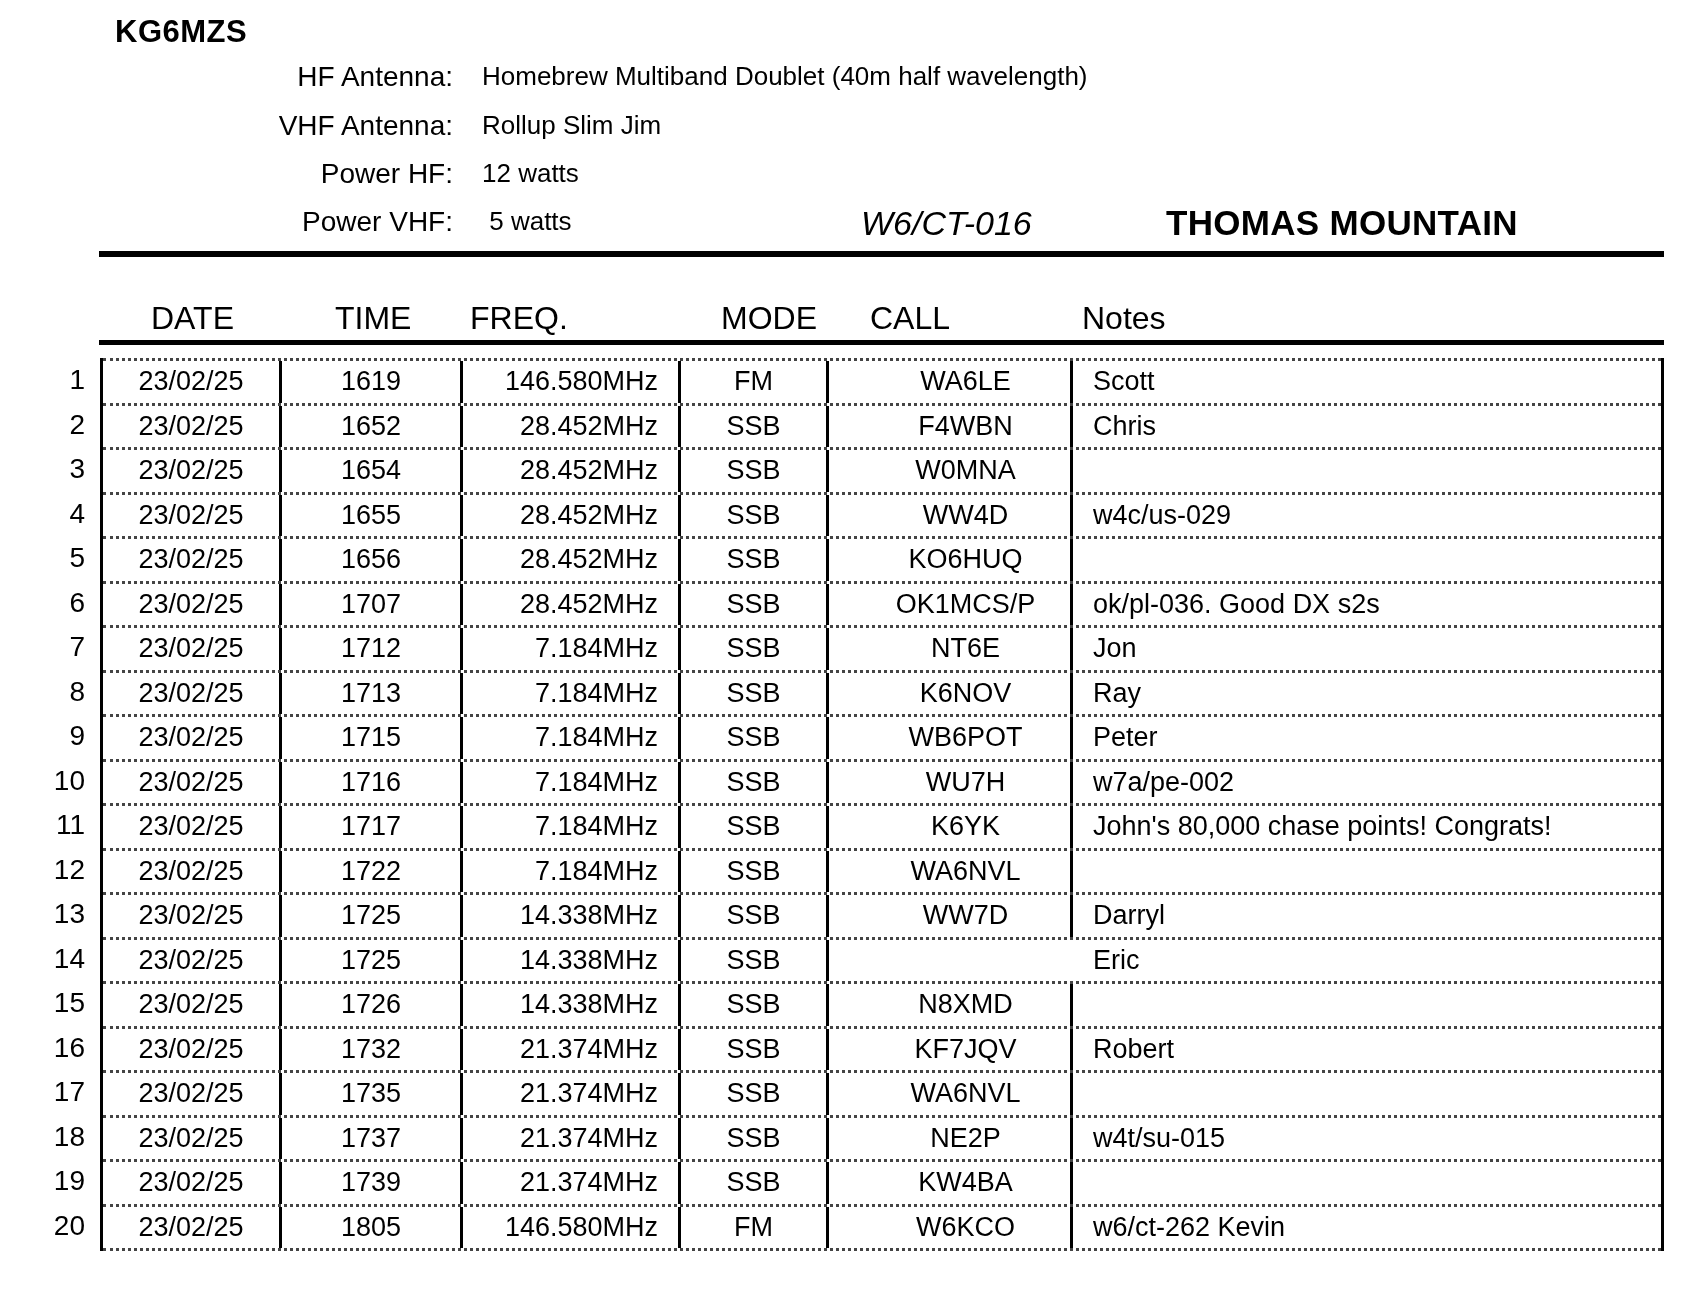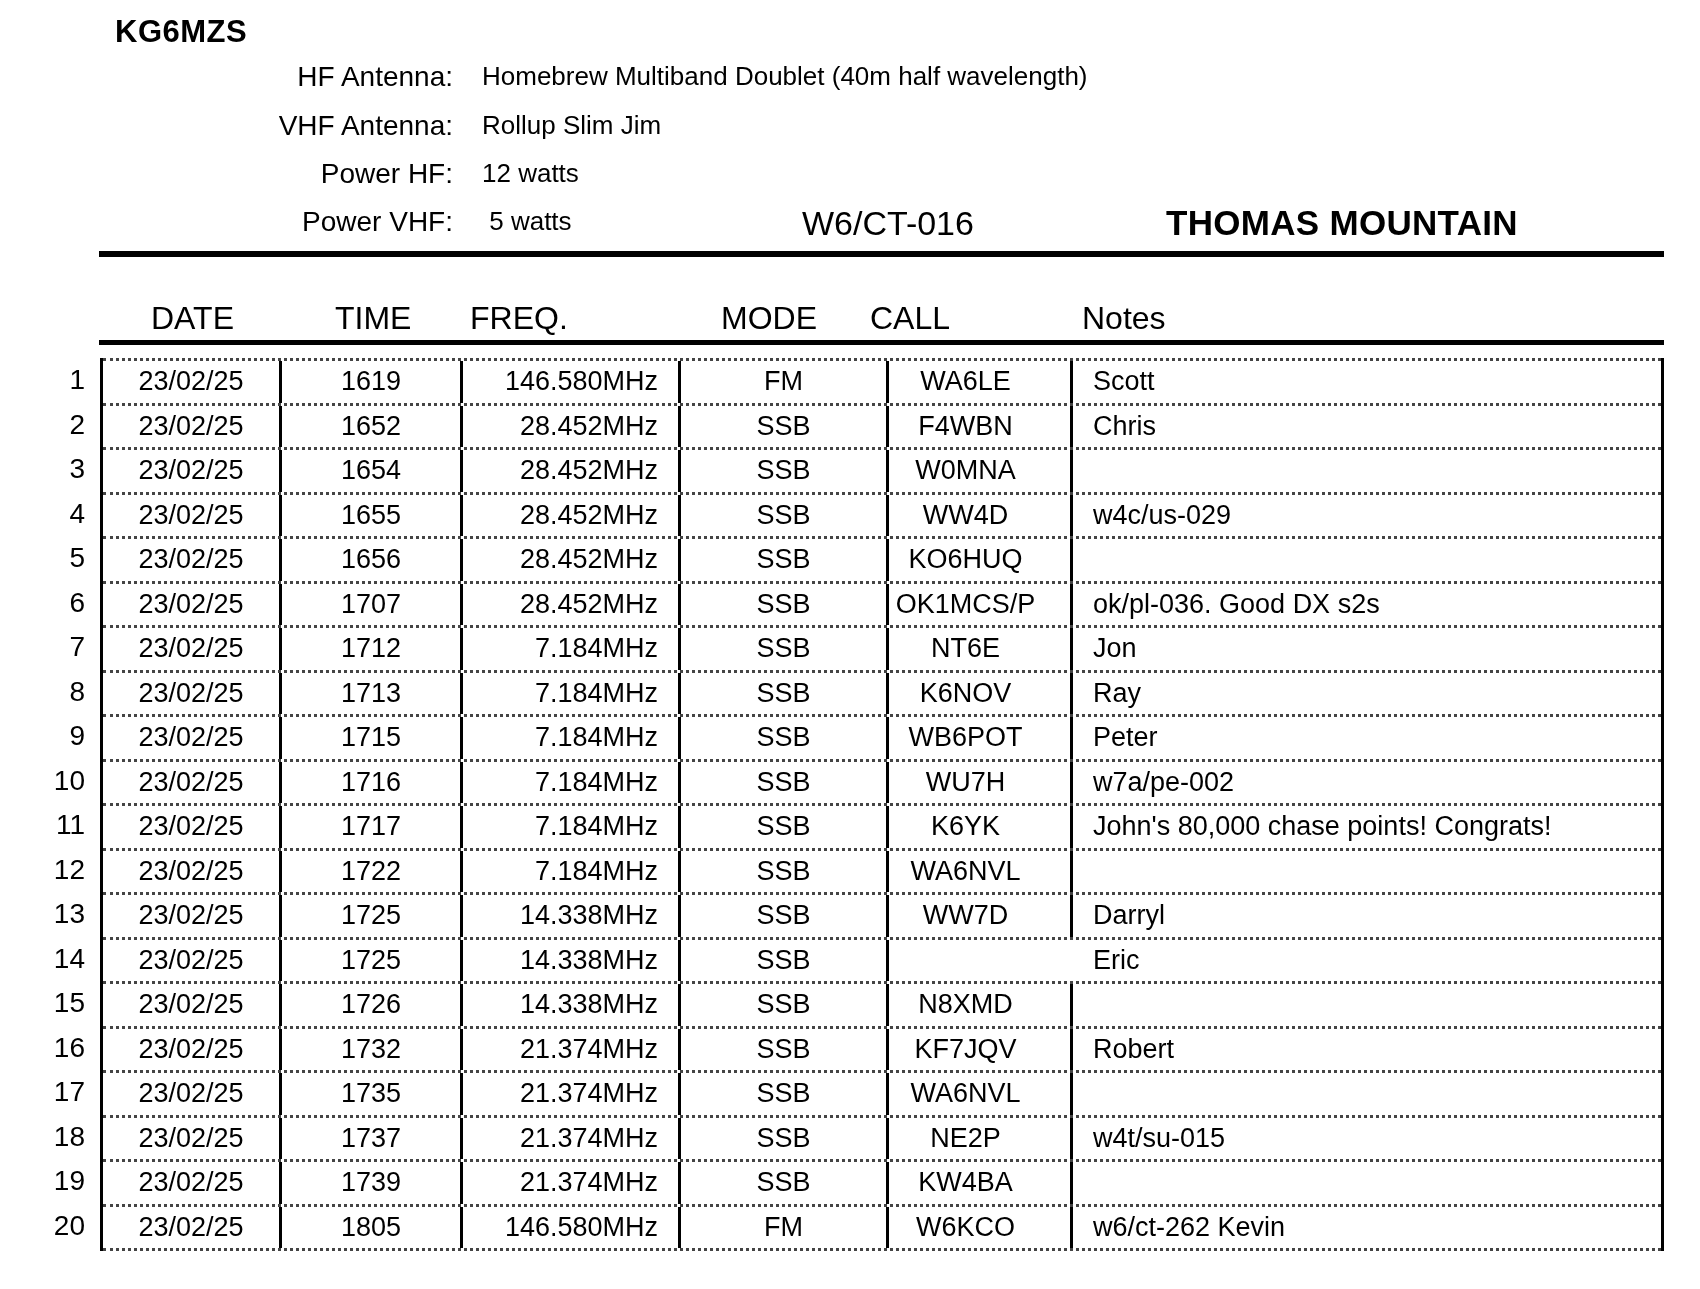--- a/index.html
+++ b/index.html
@@ -1,33 +1,33 @@
 <!DOCTYPE html>
 <html><head>
 <meta charset="utf-8">
 <style>
   html, body { margin:0; padding:0; background:#ffffff; }
   body { width:1700px; height:1289px; position:relative; overflow:hidden; color:#000; font-family:"Liberation Sans", sans-serif; }
   .abs { position:absolute; white-space:nowrap; }
   .callsign-title { left:115px; top:14px; font-size:31px; font-weight:bold; letter-spacing:0.5px; }
   .info-label { position:absolute; right:1247px; font-size:28px; white-space:nowrap; }
   .info-value { position:absolute; left:482px; font-size:26px; white-space:nowrap; }
-  .summit-ref { left:802px; top:204px; font-size:34px; }
+  .summit-ref { left:861px; top:204px; font-size:34px;font-style:italic; }
   .summit-name { left:1166px; top:203px; font-size:35px; font-weight:bold; letter-spacing:0.3px; }
   .rule-top { position:absolute; left:99px; top:251px; width:1565px; height:6px; background:#000; }
   .rule-head { position:absolute; left:99px; top:340px; width:1565px; height:5px; background:#000; }
   .col-head { position:absolute; top:300px; font-size:32px; white-space:nowrap; }
   .table { position:absolute; left:100px; top:358px; width:1564px; border-left:3px solid #000; border-right:3px solid #000; box-sizing:border-box;text-decoration:underline; }
   .row { position:relative; height:44.5px; border-top:3px dotted #444; box-sizing:border-box; }
   .row:last-child { border-bottom:3px dotted #444; height:47.5px; }
   .cell { position:absolute; top:0; bottom:0; display:flex; align-items:center; font-size:27px; white-space:nowrap; box-sizing:border-box; }
   .c-date { left:0; width:179px; justify-content:center; border-right:3px solid #000; }
   .c-time { left:179px; width:181px; justify-content:center; border-right:3px solid #000; }
   .c-freq { left:360px; width:218px; justify-content:flex-end; padding-right:20px; border-right:3px solid #000; }
-  .c-mode { left:578px; width:208px; justify-content:center; border-right:3px solid #000; }
+  .c-mode { left:578px; width:148px; justify-content:center; border-right:3px solid #000; }
   .c-call { left:758px; width:212px; justify-content:center; border-right:3px solid #000; }
   .c-notes { left:970px; right:0; justify-content:flex-start; padding-left:20px; }
   .rownum { position:absolute; width:60px; text-align:right; left:25px; font-size:28px; }
 </style>
 </head>
 <body>
 
 <div class="abs callsign-title">KG6MZS</div>
 
 <div>

